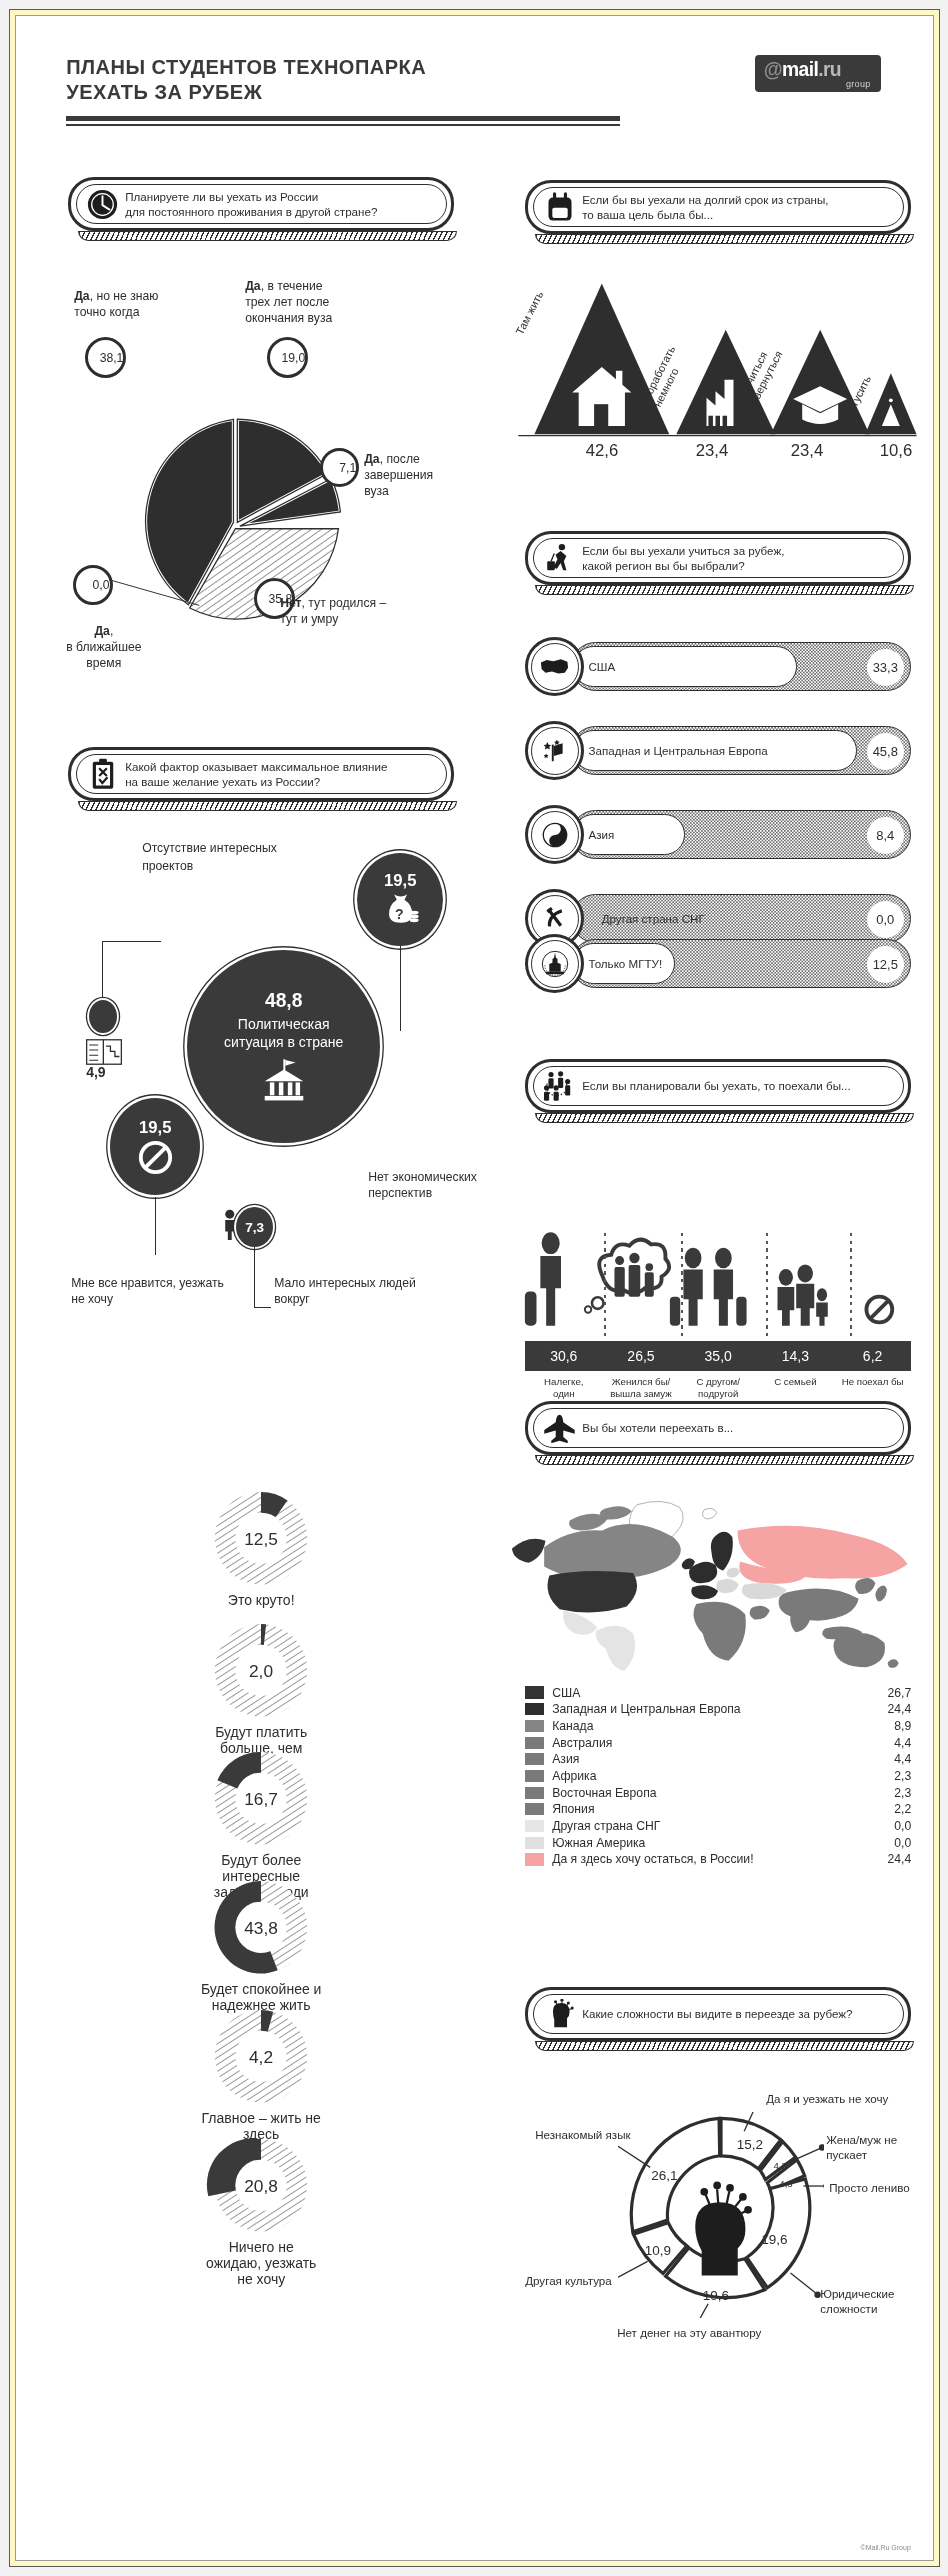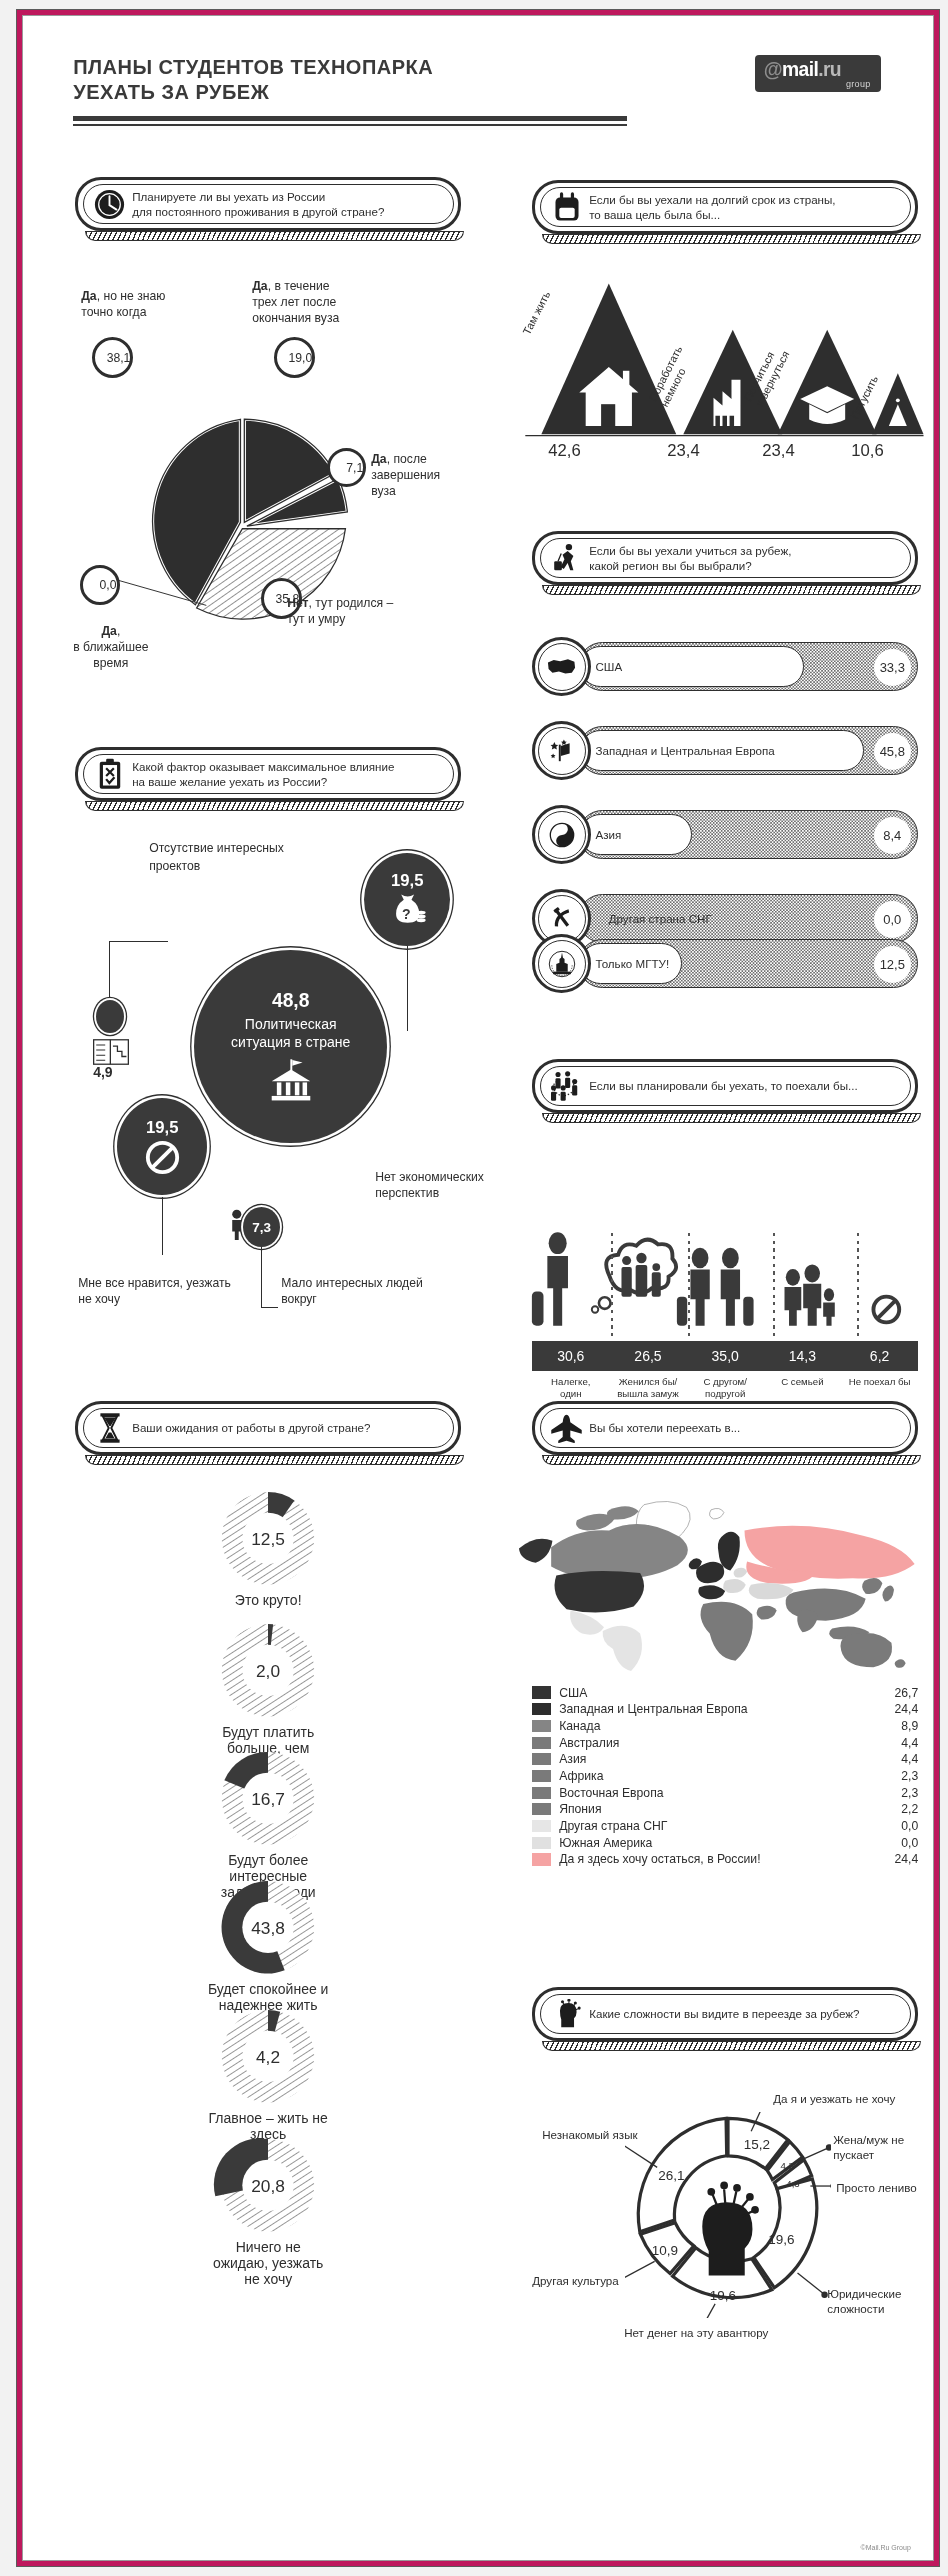--- a/index.html
+++ b/index.html
@@ -12,21 +12,21 @@
     overflow:hidden;
     position:relative;
   }
   .page {
     position:absolute; inset:0;
     background:#f2f2f2;
     padding:9px;
   }
   .frame-outer {
     position:absolute; left:9px; top:9px; right:9px; bottom:9px;
-    border:1.9px solid #5a5a5a; background:#be185d;margin-left:7px;
+    border:1.9px solid #5a5a5a; background:#fef9c3;
   }
   .frame-inner {
     position:absolute; left:5.2px; top:5.2px; right:5.2px; bottom:5.2px;
     border:1.3px solid #9a9a9a; background:#ffffff;
     overflow:hidden;
   }
   
   .hdr { position:absolute; left:0; top:0; width:100%; height:138px; }
   .hdr-title {
     position:absolute; left:50px; top:39px;
@@ -81,21 +81,21 @@
   
   .bubble {
     position:absolute; border-radius:50%;
     background:#fff; border:3.2px solid #2e2e2e;
     display:flex; align-items:center; justify-content:flex-end;
     font-size:12.2px; color:#2e2e2e;
   }
   .lbl { position:absolute; font-size:12.2px; line-height:1.32; color:#2e2e2e; white-space:pre-line; }
   .lbl b { font-weight:bold; }
   
-  .mnt-val { position:absolute; font-size:16.7px; color:#2e2e2e; text-align:left; }
+  .mnt-val { position:absolute; font-size:16.7px; color:#2e2e2e; text-align:right; }
   .mnt-lbl {
     position:absolute; font-size:11px; color:#2e2e2e; white-space:pre-line;
     transform-origin:left bottom; line-height:1.2;
   }
   
   .regrow { position:absolute; height:59px; }
   .reg-ic {
     position:absolute; left:0; top:0; width:59px; height:59px; border-radius:50%;
     border:3.9px solid #2e2e2e; background:#fff; z-index:3;
     display:flex; align-items:center; justify-content:center;
@@ -556,35 +556,20 @@
     <div>Налегке,
 один</div>
     <div>Женился бы/
 вышла замуж</div>
     <div>С другом/
 подругой</div>
     <div>С семьей</div>
     <div>Не поехал бы</div>
   </div>
 
-  <div class="qbanner" style="left:52px; top:1385px; width:386px;">
-    <div class="qb-shadow"></div>
-    <div class="qb-body">
-      <div class="qb-icon">
-        <svg width="26" height="32" viewBox="0 0 40 50">
-                <rect x="5" y="2" width="30" height="5" fill="#1d1d1d"></rect>
-                <rect x="5" y="43" width="30" height="5" fill="#1d1d1d"></rect>
-                <path d="M9 7 L31 7 L22 25 L31 43 L9 43 L18 25 Z" fill="none" stroke="#1d1d1d" stroke-width="3"></path>
-                <path d="M11 9 L29 9 L21 22 L19 22 Z" fill="#1d1d1d"></path>
-                <path d="M13 41 L27 41 L22 32 L18 32 Z" fill="#1d1d1d"></path>
-              </svg>
-      </div>
-      <div class="qb-text">Ваши ожидания от работы в другой стране?</div>
-    </div>
-  </div>
 
   <div class="donut-wrap" style="left:184px; top:1472px; width:122px;">
     <svg width="122" height="100" viewBox="0 0 190 155">
       <defs>
               <pattern id="h2" width="9" height="9" patternUnits="userSpaceOnUse" patternTransform="rotate(57)">
                 <rect width="9" height="9" fill="#fff"></rect>
                 <line x1="0" y1="0" x2="0" y2="9" stroke="#2e2e2e" stroke-width="1.5"></line>
               </pattern>
             </defs>
       <path d="M95 78 m0 -72 a72 72 0 1 1 -0.1 0 Z" fill="url(#h2)"></path>

